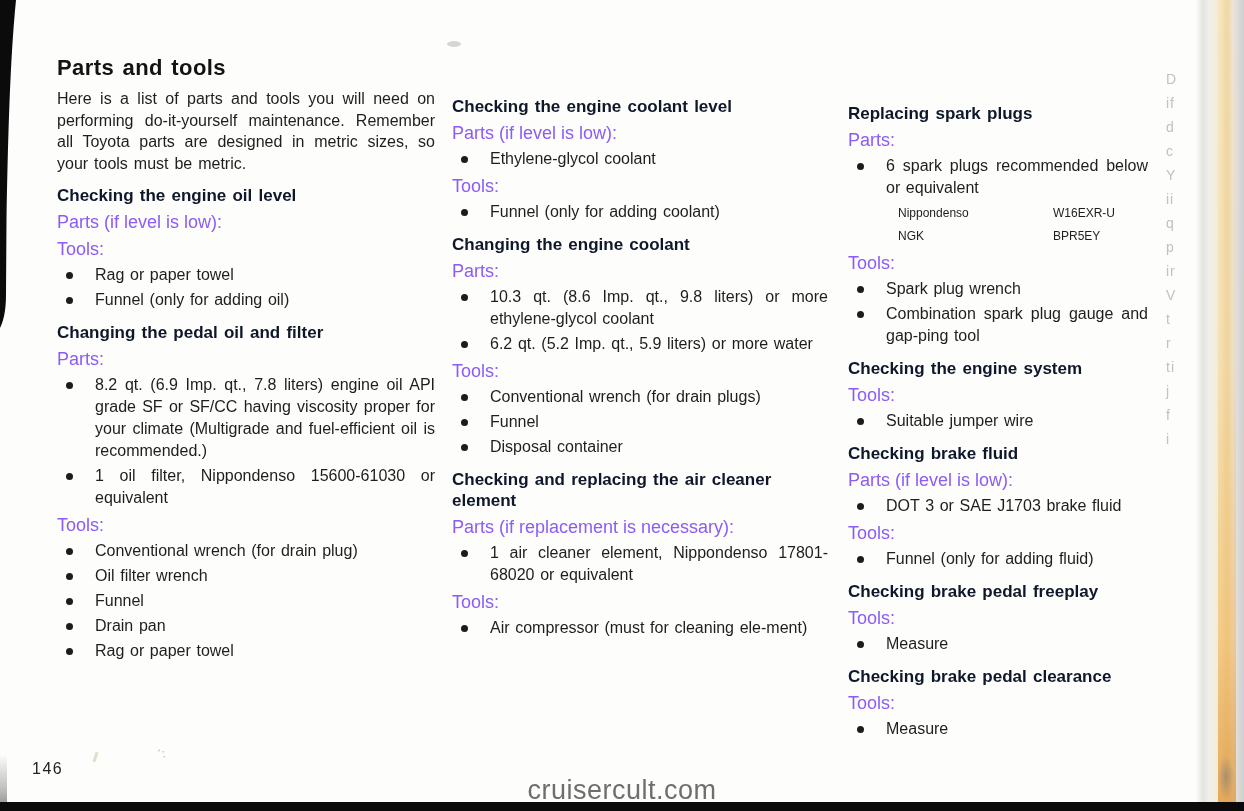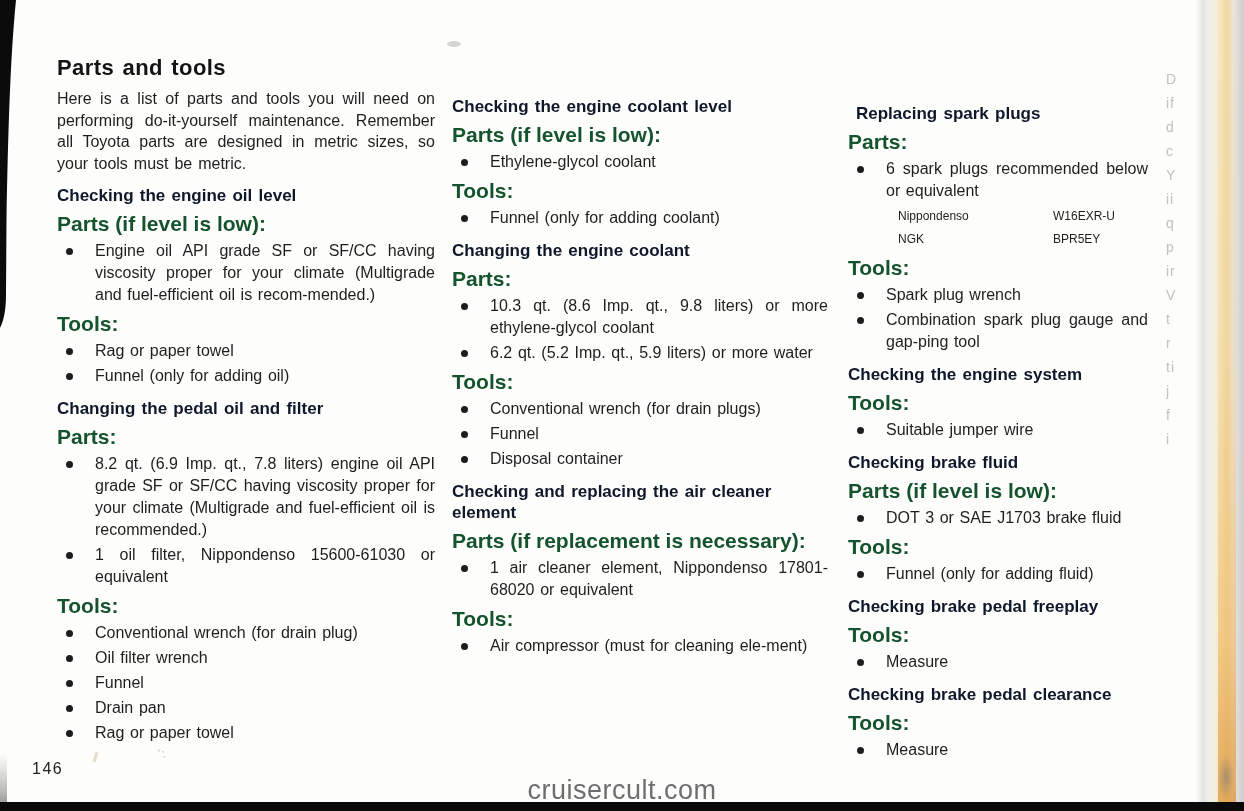--- a/index.html
+++ b/index.html
@@ -35,21 +35,21 @@
 
   
   .col{position:absolute;}
   .col1{left:57px;top:55px;width:378px;}
   .col2{left:452px;top:96px;width:376px;}
   .col3{left:848px;top:103px;width:300px;}
 
   .h1{font-size:22px;font-weight:bold;color:#131313;letter-spacing:.4px;word-spacing:2px;margin:0 0 7px 0;}
   .para{font-size:16px;line-height:21.5px;text-align:justify;word-spacing:1.5px;margin:0 0 6px 0;}
   .h2{font-size:17px;font-weight:bold;color:#0f172a;word-spacing:1.5px;line-height:21px;margin:11px 0 5px 0;}
-  .h3{font-size:21px;font-weight:bold;color:#14532d;margin:6px 0 4px 0;}
+  .h3{font-size:18px;font-weight:normal;color:#8b5cf6;margin:6px 0 4px 0;}
   ul.blist{list-style:none;margin:0 0 2px 0;padding:0;}
   .blist li{position:relative;padding-left:38px;font-size:16px;line-height:22px;
     text-align:justify;word-spacing:1.2px;margin:0 0 3px 0;}
   .blist li::before{content:"";position:absolute;left:9px;top:8px;width:7px;height:7px;
     border-radius:50%;background:#1c1c1c;}
   .sp-table{display:grid;grid-template-columns:155px 1fr;row-gap:1px;
     margin:1px 0 3px 50px;font-size:12px;line-height:22px;}
 
   .page-number{position:absolute;left:32px;top:760px;font-size:16px;letter-spacing:1.5px;color:#222;}
   .watermark{position:absolute;left:0;right:0;top:775px;text-align:center;
@@ -88,23 +88,20 @@
   <span>f</span>
   <span>i</span>
 </div>
 
 <div class="col col1">
   <div class="h1">Parts and tools</div>
   <p class="para">Here is a list of parts and tools you will need on performing do-it-yourself maintenance. Remember all Toyota parts are designed in metric sizes, so your tools must be metric.</p>
 
   <div class="h2">Checking the engine oil level</div>
   <div class="h3">Parts (if level is low):</div>
-  <ul class="blist">
-    <li>Engine oil API grade SF or SF/CC having viscosity proper for your climate (Multigrade and fuel-efficient oil is recom-mended.)</li>
-  </ul>
   <div class="h3">Tools:</div>
   <ul class="blist">
     <li>Rag or paper towel</li>
     <li>Funnel (only for adding oil)</li>
   </ul>
 
   <div class="h2">Changing the pedal oil and filter</div>
   <div class="h3">Parts:</div>
   <ul class="blist">
     <li>8.2 qt. (6.9 Imp. qt., 7.8 liters) engine oil API grade SF or SF/CC having viscosity proper for your climate (Multigrade and fuel-efficient oil is recommended.)</li>
@@ -149,21 +146,21 @@
   <ul class="blist">
     <li>1 air cleaner element, Nippondenso 17801-68020 or equivalent</li>
   </ul>
   <div class="h3">Tools:</div>
   <ul class="blist">
     <li>Air compressor (must for cleaning ele-ment)</li>
   </ul>
 </div>
 
 <div class="col col3">
-  <div class="h2" style="margin-top:0;margin-left:8px;">Replacing spark plugs</div>
+  <div class="h2" style="margin-top:0;">Replacing spark plugs</div>
   <div class="h3">Parts:</div>
   <ul class="blist">
     <li>6 spark plugs recommended below or equivalent</li>
   </ul>
   <div class="sp-table">
     <span>Nippondenso</span>
     <span>W16EXR-U</span>
     <span>NGK</span>
     <span>BPR5EY</span>
   </div>

